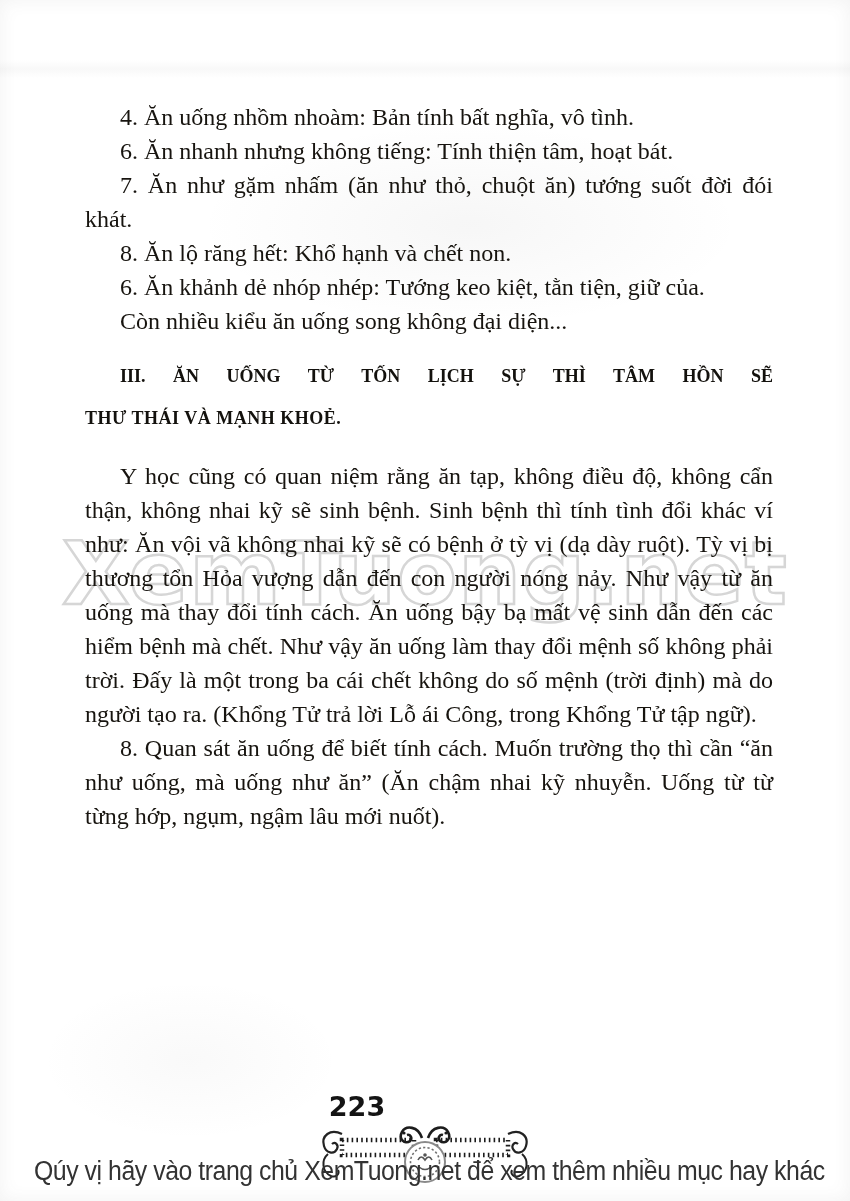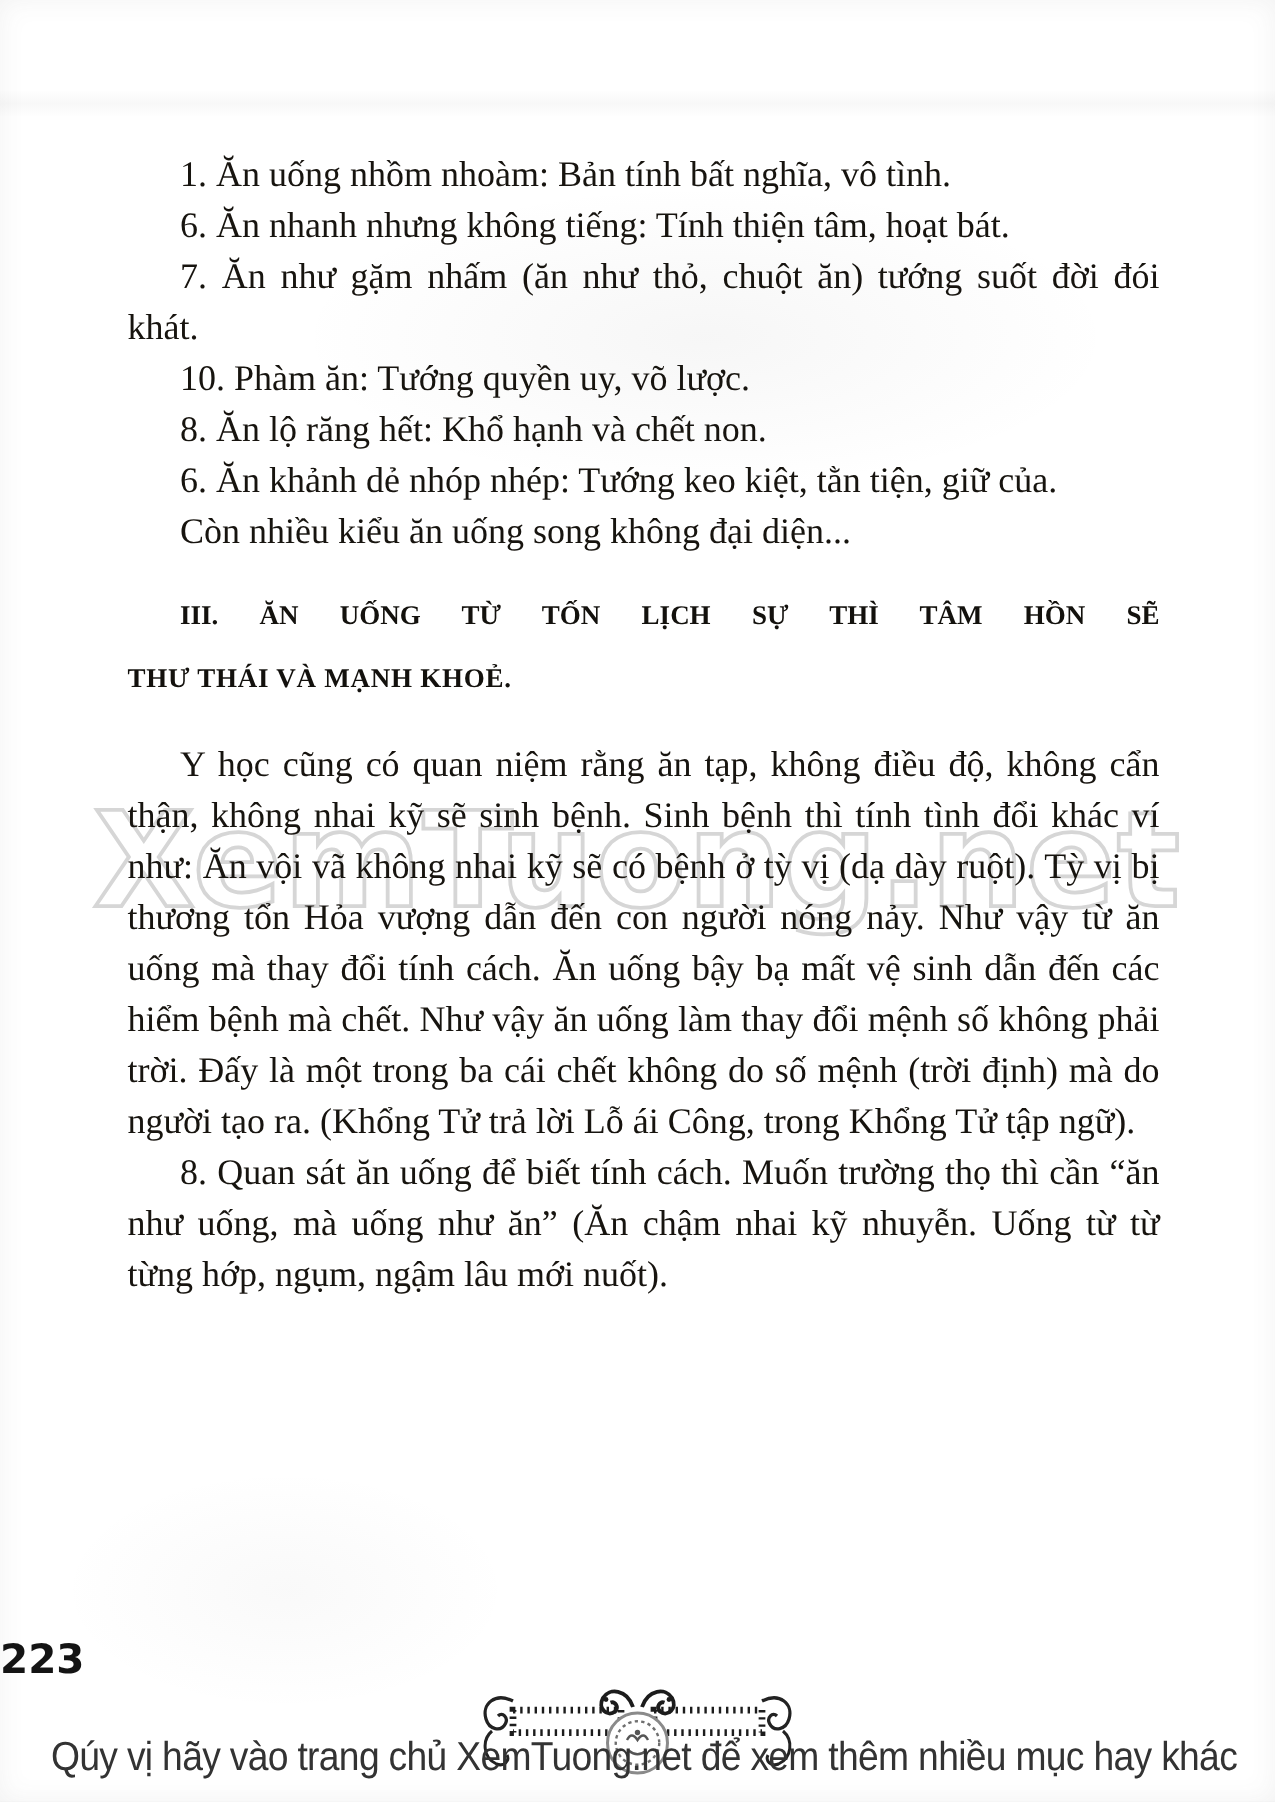--- a/index.html
+++ b/index.html
@@ -69,20 +69,21 @@
   .heading .hl2 {
     display: block;
     letter-spacing: 0.5px;
   }
 
   .para1 { margin-top: 0; }
   .para2 { margin-top: 0; }
 
   .pagenum {
     position: absolute; left: 0; top: 1091px; width: 714px;
+    text-align: center;
     z-index: 2;
     font-family: "DejaVu Sans", sans-serif;
     font-weight: bold;
     font-size: 27px;
     color: #141414;
   }
 
   .ornament {
     position: absolute; left: 318px; top: 1122px;
     z-index: 1;
@@ -106,24 +107,23 @@
 
 <div class="page">
 
   <div class="scan-streak"></div>
   <div class="scan-spot-a"></div>
   <div class="scan-spot-b"></div>
 
   <div class="watermark">XemTuong.net</div>
 
   <div class="textcol">
-    <p>1. Ăn uống nhồm nhoàm: Bản tính bất nghĩa, vô tình.</p>
+    <p>4. Ăn uống nhồm nhoàm: Bản tính bất nghĩa, vô tình.</p>
     <p>6. Ăn nhanh nhưng không tiếng: Tính thiện tâm, hoạt bát.</p>
     <p>7. Ăn như gặm nhấm (ăn như thỏ, chuột ăn) tướng suốt đời đói khát.</p>
-    <p>10. Phàm ăn: Tướng quyền uy, võ lược.</p>
     <p>8. Ăn lộ răng hết: Khổ hạnh và chết non.</p>
     <p>6. Ăn khảnh dẻ nhóp nhép: Tướng keo kiệt, tằn tiện, giữ của.</p>
     <p>Còn nhiều kiểu ăn uống song không đại diện...</p>
 
     <h2 class="heading">
       <span class="hl1">III. ĂN UỐNG TỪ TỐN LỊCH SỰ THÌ TÂM HỒN SẼ</span>
       <span class="hl2">THƯ THÁI VÀ MẠNH KHOẺ.</span>
     </h2>
 
     <p class="para1">Y học cũng có quan niệm rằng ăn tạp, không điều độ, không cẩn thận, không nhai kỹ sẽ sinh bệnh. Sinh bệnh thì tính tình đổi khác ví như: Ăn vội vã không nhai kỹ sẽ có bệnh ở tỳ vị (dạ dày ruột). Tỳ vị bị thương tổn Hỏa vượng dẫn đến con người nóng nảy. Như vậy từ ăn uống mà thay đổi tính cách. Ăn uống bậy bạ mất vệ sinh dẫn đến các hiểm bệnh mà chết. Như vậy ăn uống làm thay đổi mệnh số không phải trời. Đấy là một trong ba cái chết không do số mệnh (trời định) mà do người tạo ra. (Khổng Tử trả lời Lỗ ái Công, trong Khổng Tử tập ngữ).</p>

